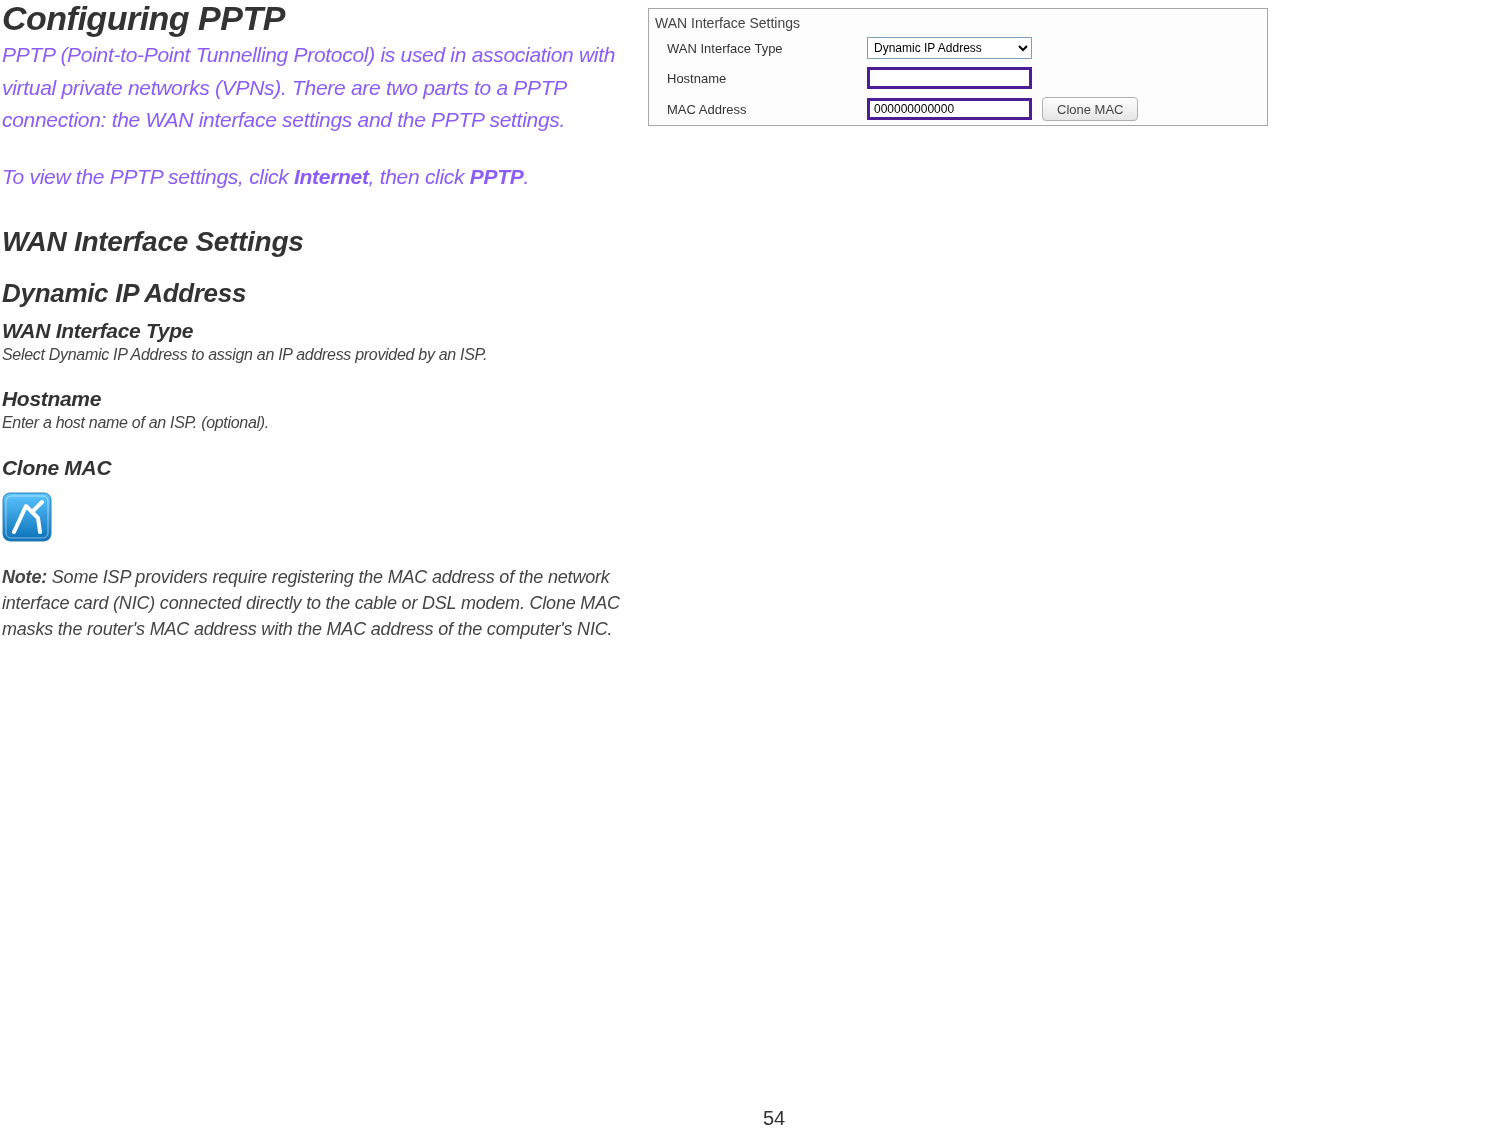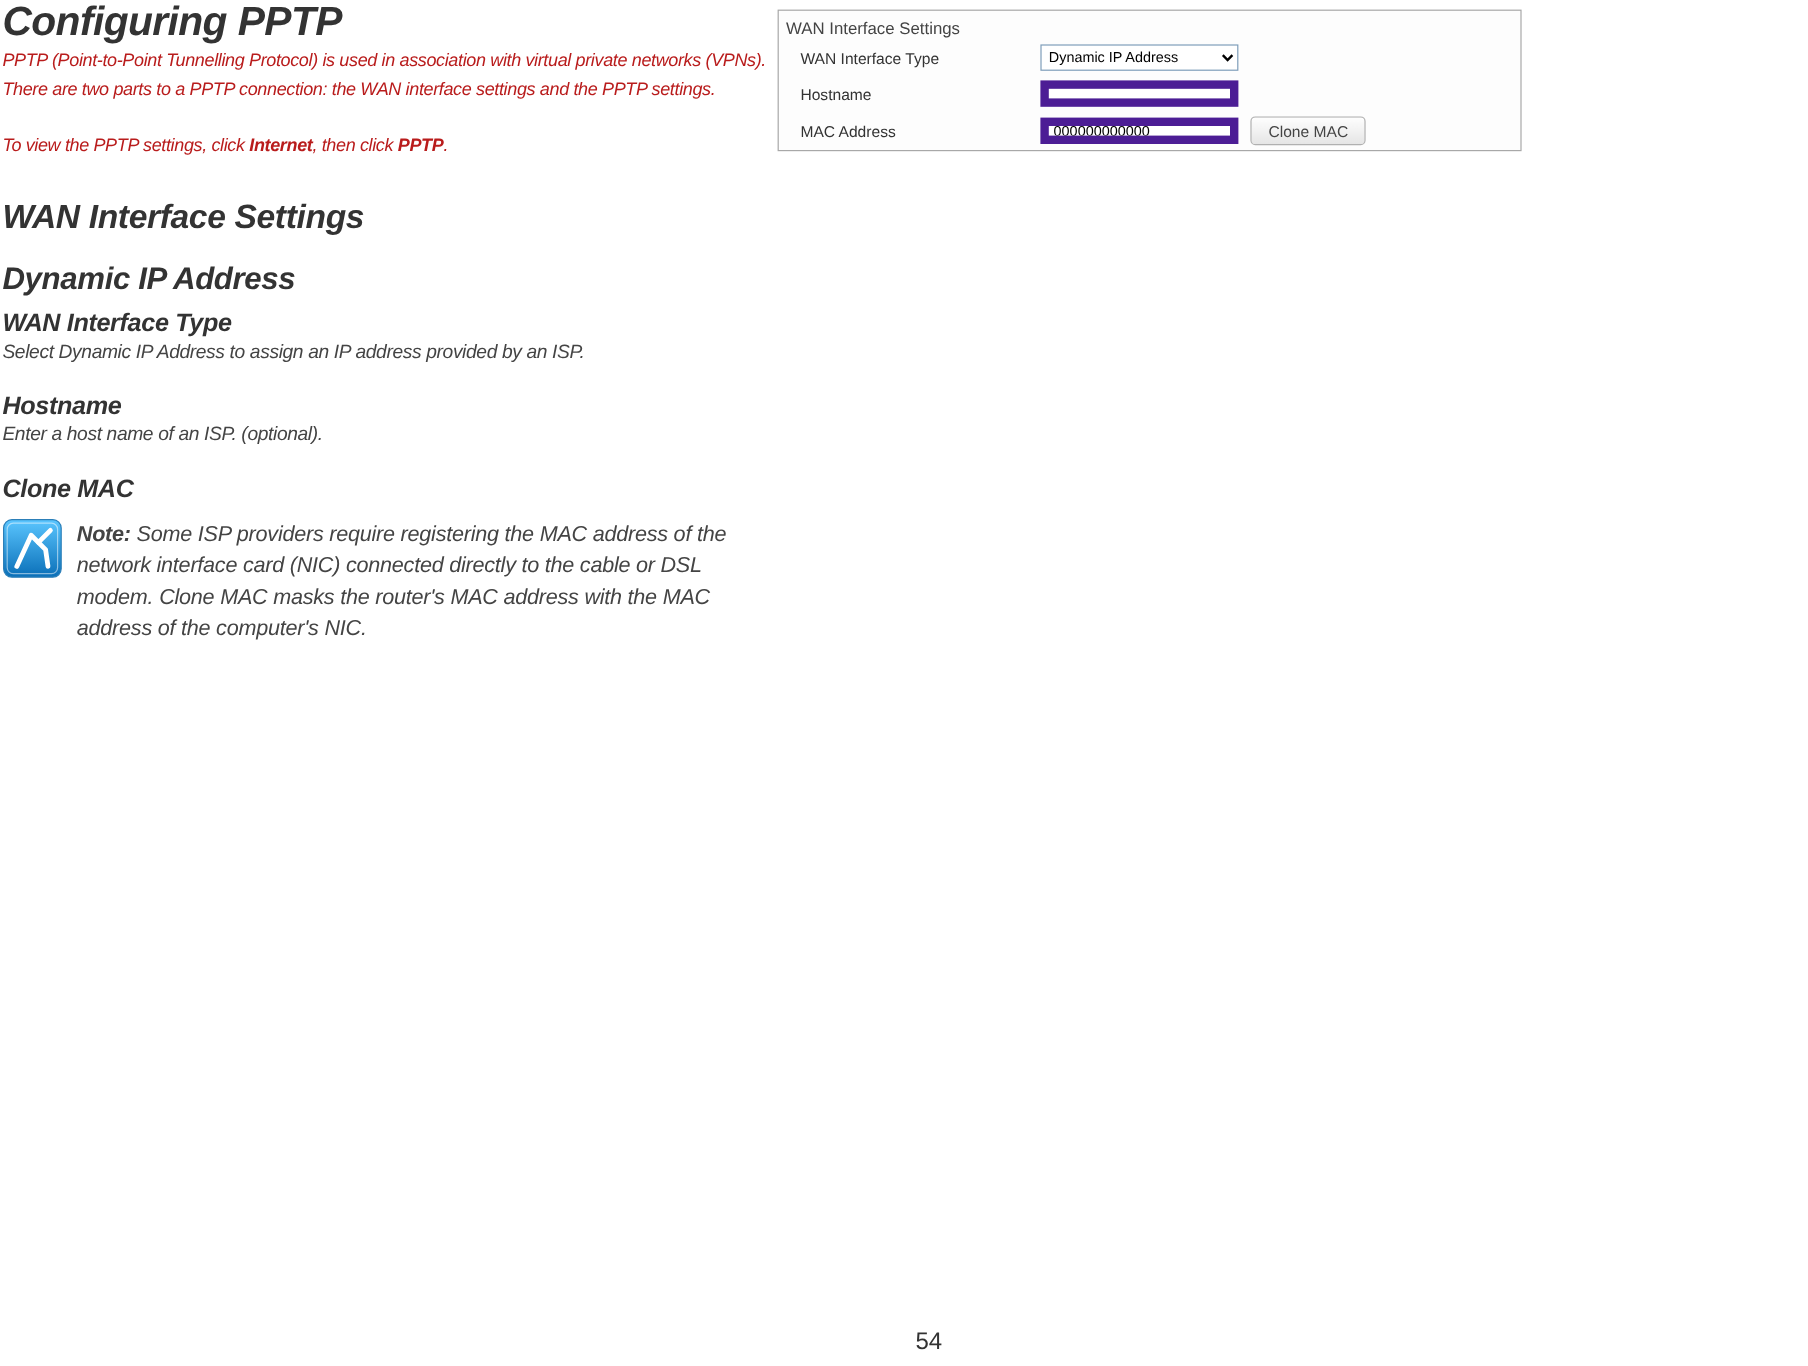--- a/index.html
+++ b/index.html
@@ -23,22 +23,22 @@
     }
     h1 {
       font-size: 34px;
       font-weight: 800;
       color: #333;
       letter-spacing: -0.5px;
       line-height: 1.1;
       margin-bottom: 2px;
     }
     .intro {
-      font-size: 15px;
-      color: #b91c1c;
+      font-size: 21px;
+      color: #8b5cf6;
       line-height: 1.55;
       letter-spacing: -0.3px;
     }
     .intro b {
       font-weight: 700;
     }
     .midspace {
       height: 24px;
     }
     h2 {
@@ -72,23 +72,24 @@
     }
     .field-label {
       font-size: 21px;
       font-weight: 700;
       color: #333;
       margin-top: 10px;
       letter-spacing: -0.3px;
     }
     .note-block {
       display: flex;
-      gap: 12px;
+      gap: 22px;
       margin-top: 12px;
       align-items: flex-start;
+      flex-direction: column;
     }
     .note-icon {
       width: 50px;
       height: 50px;
       flex-shrink: 0;
     }
     .note-icon svg {
       width: 100%;
       height: 100%;
       display: block;
@@ -134,21 +135,21 @@
       height: 22px;
       border: 1px solid #7e9db9;
       background: #fff;
       font-family: inherit;
       font-size: 12px;
       padding: 1px 2px;
     }
     .panel-input {
       width: 165px;
       height: 22px;
-      border: 7px solid #4c1d95;
+      border: 3px solid #4c1d95;
       background: #fff;
       font-family: inherit;
       font-size: 12px;
       padding: 1px 4px;
     }
     .panel-button {
       margin-left: 10px;
       height: 24px;
       padding: 0 14px;
       border: 1px solid #b0b0b0;

